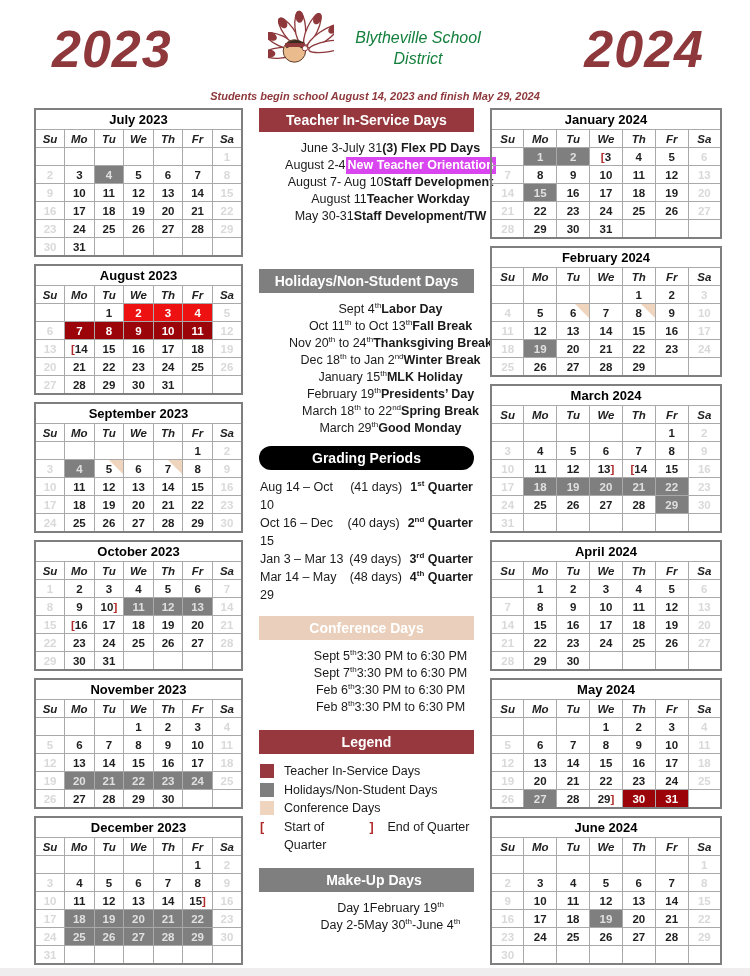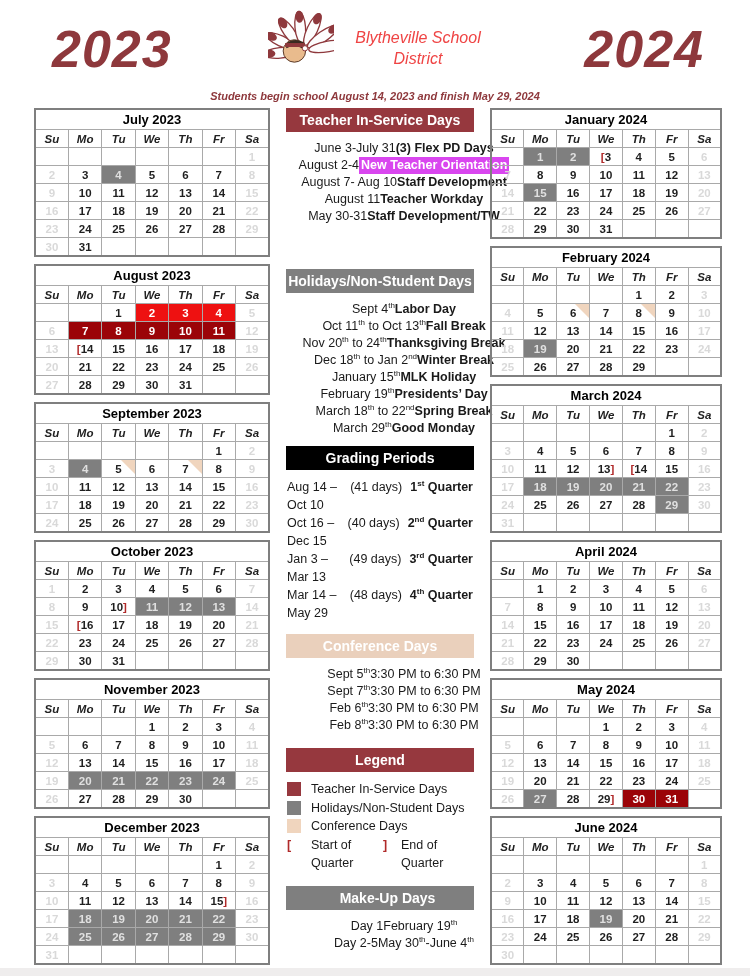--- a/index.html
+++ b/index.html
@@ -2,46 +2,46 @@
 <html><head>
 <meta charset="utf-8">
 <style>
   html,body{margin:0;padding:0;background:#fff;}
   .page{position:relative;width:750px;height:976px;background:#fff;overflow:hidden;
         font-family:"Liberation Sans",sans-serif;color:#1a1a1a;}
   
   .hdr{display:flex;align-items:center;justify-content:space-between;padding:10px 46px 0 52px;height:78px;font-style:italic;}
   .year{font-size:52px;font-weight:700;color:#8e383c;letter-spacing:1px;line-height:1;}
   .hdr-center{display:flex;align-items:center;gap:14px;}
-  .district{color:#ef4444;font-size:16px;text-align:center;line-height:1.3;width:140px;}
+  .district{color:#15803d;font-size:16px;text-align:center;line-height:1.3;width:140px;}
   .subtitle{text-align:center;color:#8e383c;font-style:italic;font-weight:700;font-size:11px;margin-top:2px;}
   
   .cols{display:flex;gap:16px;padding:6px 28px 0 34px;}
-  .col-cal-l{width:236px;}
+  .col-cal-l{width:209px;}
   .col-mid{flex:1;min-width:0;}
   .col-cal-r{width:232px;}
   
   table.cal{width:100%;border-collapse:collapse;table-layout:fixed;margin-bottom:7px;
             border:2px solid #7f7f7f;}
   table.cal th,table.cal td{border:1px solid #a9a9a9;padding:0;text-align:center;overflow:hidden;}
   th.mt{font-size:13px;font-weight:700;height:19px;border-bottom:2px solid #7f7f7f;color:#000;}
   th.dw{font-size:11.5px;font-style:italic;font-weight:700;height:17px;border-bottom:2px solid #7f7f7f;color:#222;}
   td.dc{height:17px;font-size:11.5px;font-weight:700;color:#1f1f1f;position:relative;}
   td.we{color:#d9d9d9;}
   td.holiday{background:#7f7f7f;color:#e0e0e0;}
   td.inservice{background:#9b0408;color:#fff;}
   td.orientation{background:#ee1111;color:#fff;}
   td.conference .tri{position:absolute;top:0;right:0;width:0;height:0;
        border-top:14px solid #f0d5be;border-left:14px solid transparent;}
   span.br{color:#b02a2a;font-weight:700;}
   
   .bar{color:#fff;font-weight:700;font-size:14px;text-align:center;padding:4px 0;}
   .bar.maroon{background:#96383e;}
   .bar.gray{background:#7f7f7f;}
-  .bar.black{background:#000;}
+  .bar.black{background:#000;border-radius:12px;}
   .bar.tan{background:#ead0bc;}
   .rows{margin:8px 1px 0 1px;}
   .srow{display:flex;justify-content:center;align-items:baseline;font-size:12.5px;line-height:17px;margin-left:48px;}
   .srow .l{white-space:nowrap;}
   .srow .r{font-weight:700;text-align:right;white-space:nowrap;}
   .srow .r.plain{font-weight:400;}
   .srow .r.hl-red{background:#d946ef;color:#fff;padding:0 2px;}
   .grow{display:flex;align-items:baseline;font-size:12.5px;line-height:18px;}
   .grow .g1{flex:1;}
   .grow .g2{margin-right:8px;}

